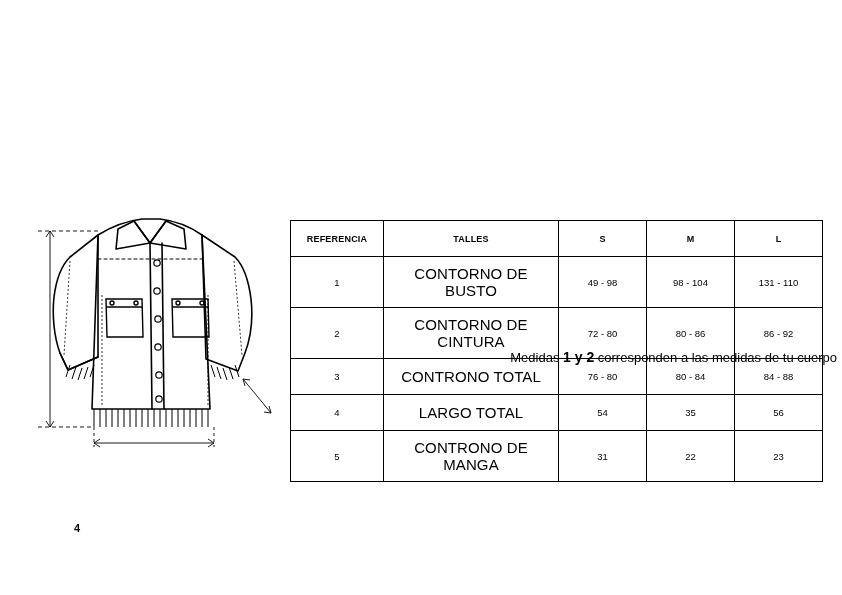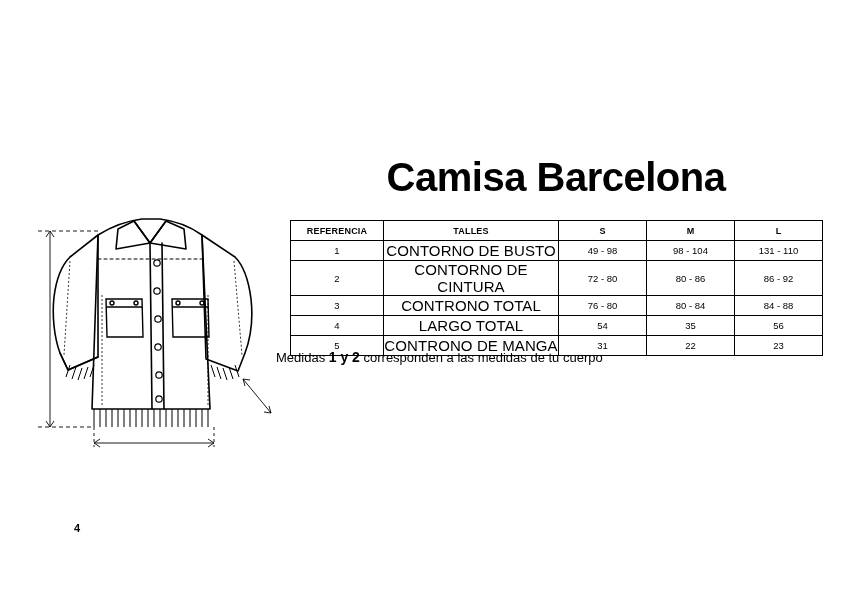--- a/index.html
+++ b/index.html
@@ -55,21 +55,21 @@
     width: 532px;
     border-collapse: collapse;
     table-layout: fixed;
   }
   .size-table th,
   .size-table td {
     border: 1px solid #000000;
     font-size: 9.5px;
     text-align: center;
     height: 19px;
-    padding: 0;
+    padding: 8px;
     font-weight: normal;
     font-family: "Liberation Sans", sans-serif;
   }
   .size-table thead th {
     font-weight: bold;
     font-size: 9px;
     letter-spacing: 0.2px;
   }
   .size-table td.label-cell {
     font-size: 15px;
@@ -78,24 +78,24 @@
   .size-table td.ref-cell {
     font-size: 9.5px;
   }
   .col-ref { width: 93px; }
   .col-talles { width: 175px; }
   .col-size { width: 88px; }
 
   
   .notes {
     position: absolute;
-    left: 276px;
+    left: 301px;
     top: 348px;
     width: 536px;
-    text-align: left;
+    text-align: right;
   }
   .note-line {
     font-size: 13px;
     line-height: 19px;
     font-family: "Liberation Sans", sans-serif;
   }
   .note-line b {
     font-weight: bold;
     font-size: 14px;
   }
@@ -219,21 +219,20 @@
 
         <line x1="213" y1="184" x2="241" y2="218"></line>
         <path d="M215,191 L213,184 L220,185"></path>
         <path d="M234,217 L241,218 L239,211"></path>
       </g>
     </svg>
     <div class="dim-label dim-4">4</div>
 
   </div>
 
-  <div class="title">Camisa Barcelona</div>
 
   <table class="size-table">
     <colgroup>
       <col class="col-ref">
       <col class="col-talles">
       <col class="col-size">
       <col class="col-size">
       <col class="col-size">
     </colgroup>
     <thead>

